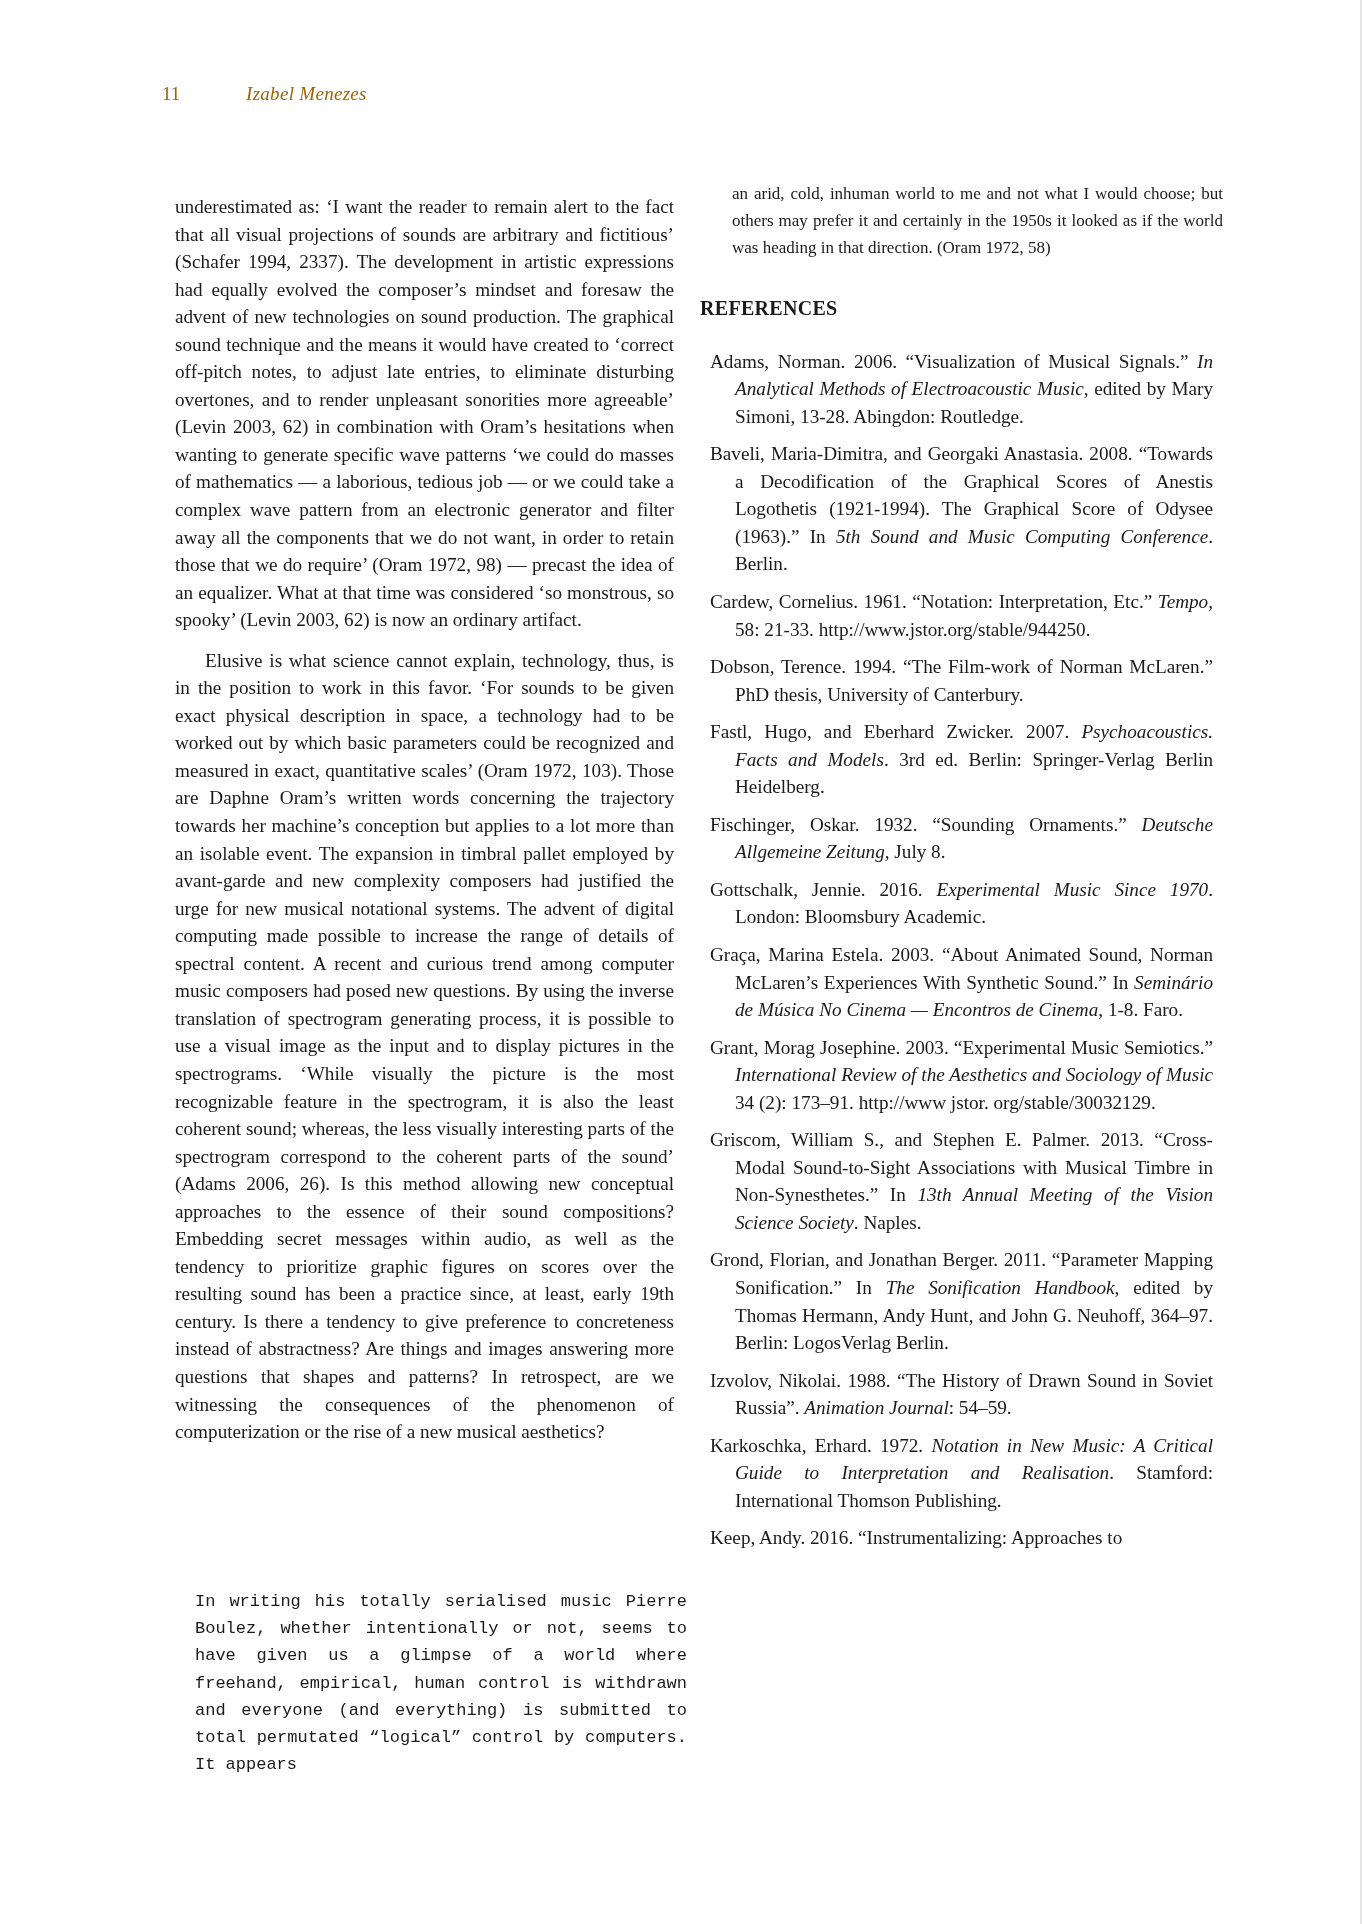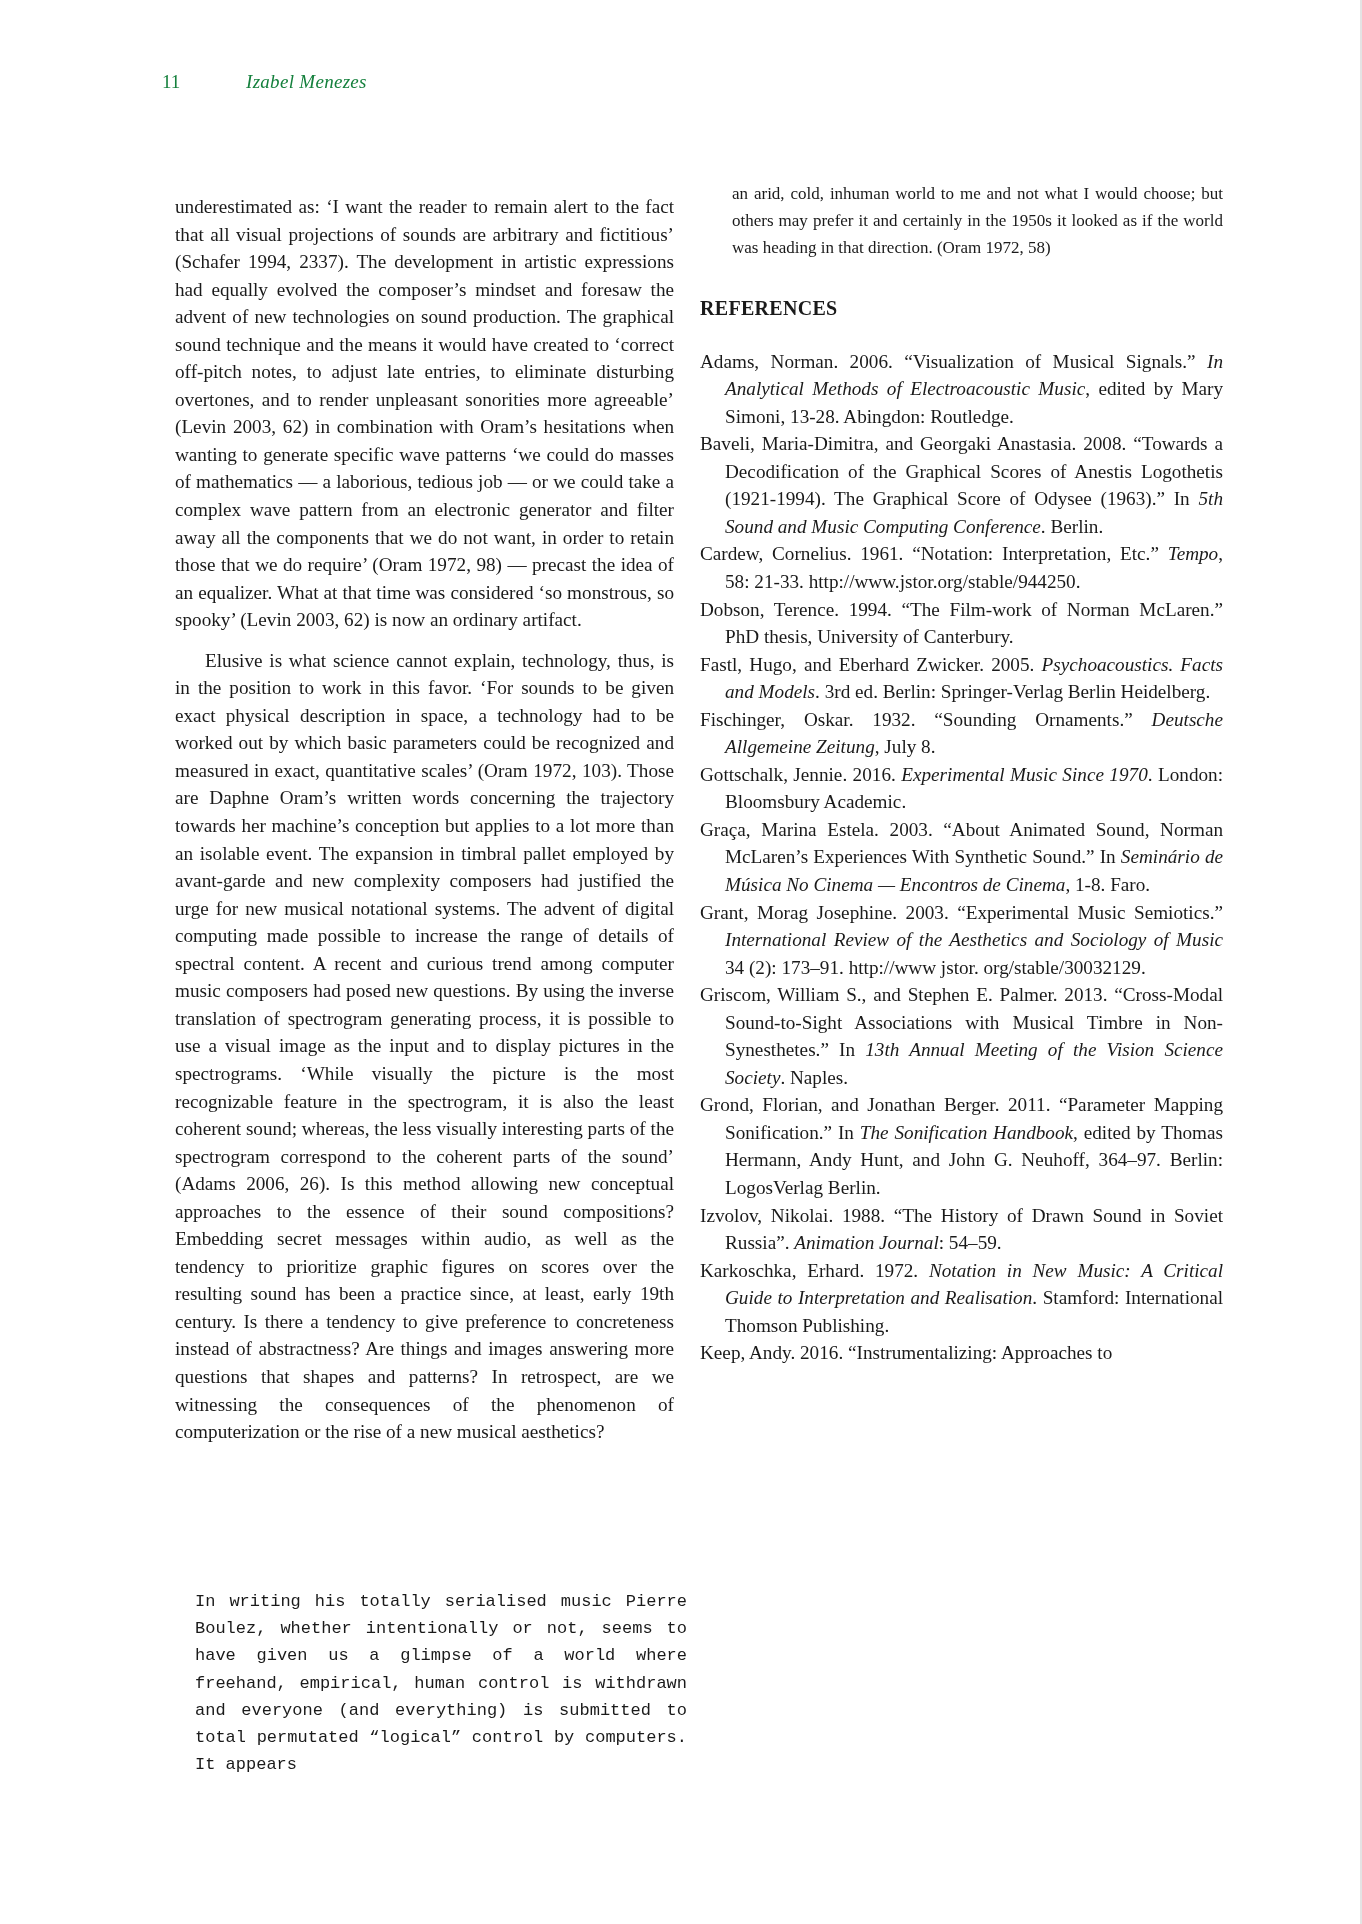--- a/index.html
+++ b/index.html
@@ -18,25 +18,25 @@
     .page-edge {
       position: absolute;
       top: 0;
       right: 0;
       width: 2px;
       height: 1924px;
       background: #e4e4e4;
     }
     .running-head {
       position: absolute;
-      top: 70px;
+      top: 82px;
       left: 162px;
       font-size: 19px;
       line-height: 24px;
-      color: #15803d;
+      color: #a16207;
     }
     .running-head .page-number {
       display: inline-block;
       width: 84px;
     }
     .running-head .author {
       font-style: italic;
       letter-spacing: 0.3px;
     }
     .col-left {
@@ -88,21 +88,21 @@
     }
     .ref-list {
       margin: 0;
       padding: 0;
       list-style: none;
     }
     .ref {
       padding-left: 25px;
       text-indent: -25px;
       text-align: justify;
-      margin: 0;
+      margin: 10px;
     }
     .ref i {
       font-style: italic;
     }
   </style>
 </head>
 <body>
 
 <div class="page-edge"></div>
 
@@ -118,21 +118,21 @@
 <p class="blockquote-left">In writing his totally serialised music Pierre Boulez, whether intentionally or not, seems to have given us a glimpse of a world where freehand, empirical, human control is withdrawn and everyone (and everything) is submitted to total permutated “logical” control by computers. It appears</p>
 
 <div class="col-right">
   <p class="blockquote-right">an arid, cold, inhuman world to me and not what I would choose; but others may prefer it and certainly in the 1950s it looked as if the world was heading in that direction. (Oram 1972, 58)</p>
   <h2 class="references-heading">REFERENCES</h2>
   <div class="ref-list" id="ref-list">
     <p class="ref"><span>Adams, Norman. 2006. “Visualization of Musical Signals.” </span><i>In Analytical Methods of Electroacoustic Music</i><span>, edited by Mary Simoni, 13-28. Abingdon: Routledge.</span></p>
     <p class="ref"><span>Baveli, Maria-Dimitra, and Georgaki Anastasia. 2008. “Towards a Decodification of the Graphical Scores of Anestis Logothetis (1921-1994). The Graphical Score of Odysee (1963).” In </span><i>5th Sound and Music Computing Conference</i><span>. Berlin.</span></p>
     <p class="ref"><span>Cardew, Cornelius. 1961. “Notation: Interpretation, Etc.” </span><i>Tempo</i><span>, 58: 21-33. http://www.jstor.org/stable/944250.</span></p>
     <p class="ref"><span>Dobson, Terence. 1994. “The Film-work of Norman McLaren.” PhD thesis, University of Canterbury.</span><i></i><span></span></p>
-    <p class="ref"><span>Fastl, Hugo, and Eberhard Zwicker. 2005. </span><i>Psychoacoustics. Facts and Models</i><span>. 3rd ed. Berlin: Springer-Verlag Berlin Heidelberg.</span></p>
+    <p class="ref"><span>Fastl, Hugo, and Eberhard Zwicker. 2007. </span><i>Psychoacoustics. Facts and Models</i><span>. 3rd ed. Berlin: Springer-Verlag Berlin Heidelberg.</span></p>
     <p class="ref"><span>Fischinger, Oskar. 1932. “Sounding Ornaments.” </span><i>Deutsche Allgemeine Zeitung</i><span>, July 8.</span></p>
     <p class="ref"><span>Gottschalk, Jennie. 2016. </span><i>Experimental Music Since 1970</i><span>. London: Bloomsbury Academic.</span></p>
     <p class="ref"><span>Graça, Marina Estela. 2003. “About Animated Sound, Norman McLaren’s Experiences With Synthetic Sound.” In </span><i>Seminário de Música No Cinema — Encontros de Cinema</i><span>, 1-8. Faro.</span></p>
     <p class="ref"><span>Grant, Morag Josephine. 2003. “Experimental Music Semiotics.” </span><i>International Review of the Aesthetics and Sociology of Music</i><span> 34 (2): 173–91. http://www jstor. org/stable/30032129.</span></p>
     <p class="ref"><span>Griscom, William S., and Stephen E. Palmer. 2013. “Cross-Modal Sound-to-Sight Associations with Musical Timbre in Non-Synesthetes.” In </span><i>13th Annual Meeting of the Vision Science Society</i><span>. Naples.</span></p>
     <p class="ref"><span>Grond, Florian, and Jonathan Berger. 2011. “Parameter Mapping Sonification.” In </span><i>The Sonification Handbook</i><span>, edited by Thomas Hermann, Andy Hunt, and John G. Neuhoff, 364–97. Berlin: LogosVerlag Berlin.</span></p>
     <p class="ref"><span>Izvolov, Nikolai. 1988. “The History of Drawn Sound in Soviet Russia”. </span><i>Animation Journal</i><span>: 54–59.</span></p>
     <p class="ref"><span>Karkoschka, Erhard. 1972. </span><i>Notation in New Music: A Critical Guide to Interpretation and Realisation</i><span>. Stamford: International Thomson Publishing.</span></p>
     <p class="ref"><span>Keep, Andy. 2016. “Instrumentalizing: Approaches to</span><i></i><span></span></p>
   </div>

